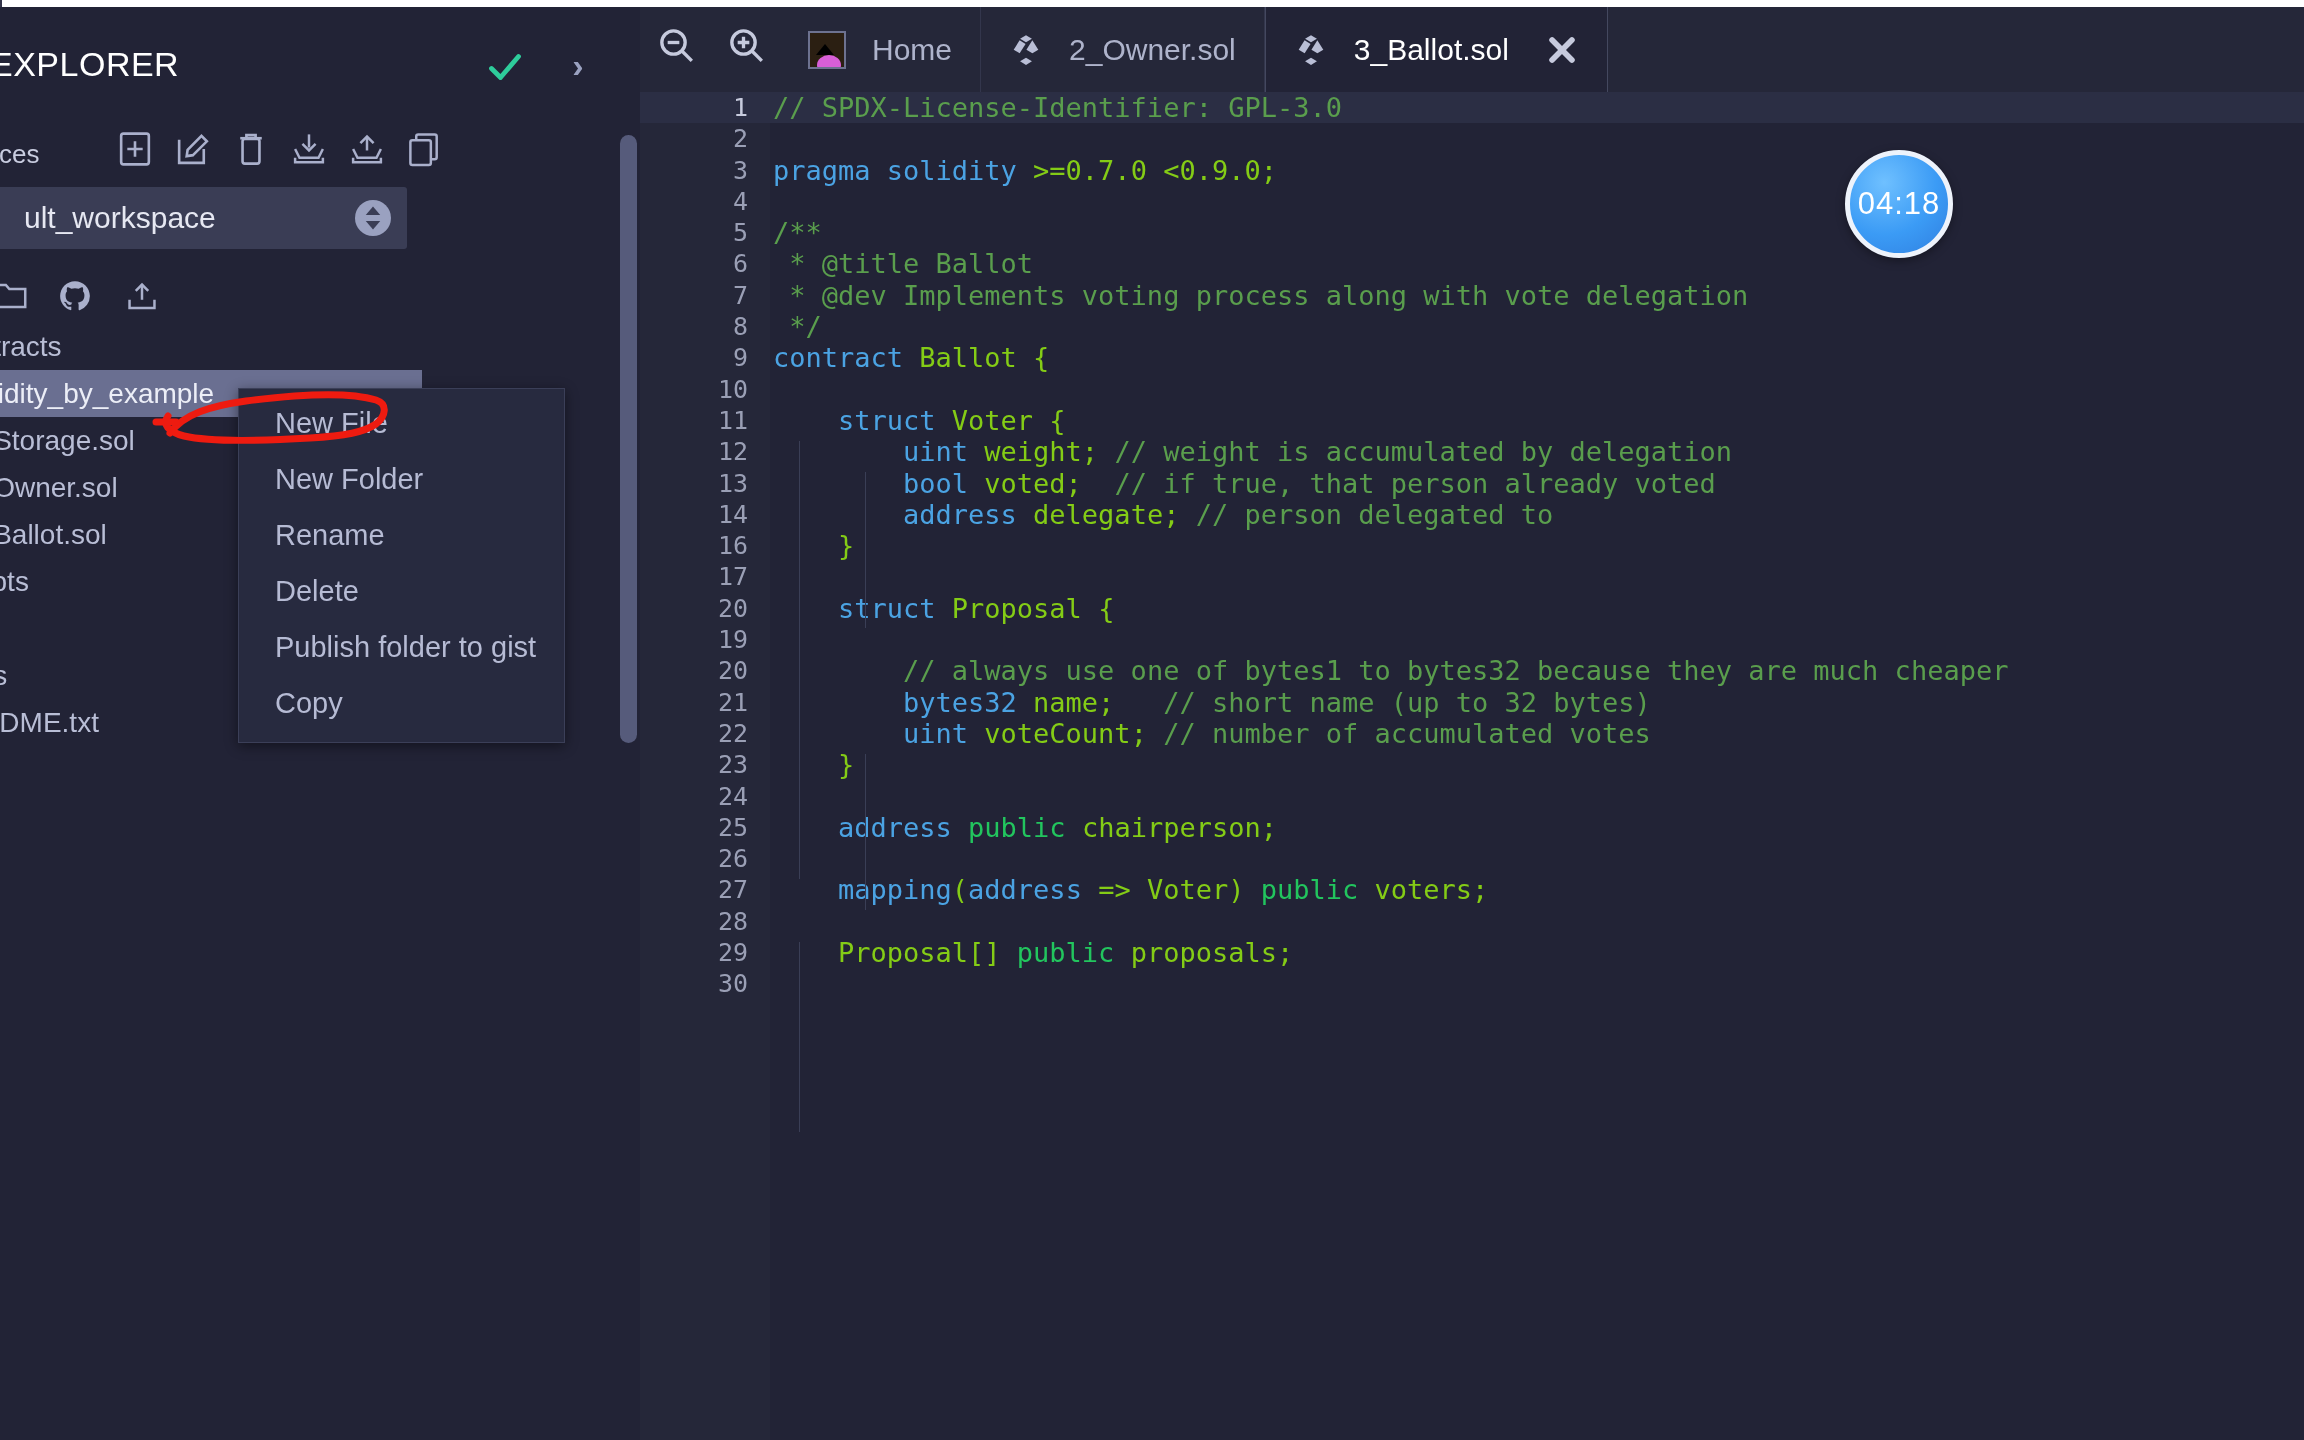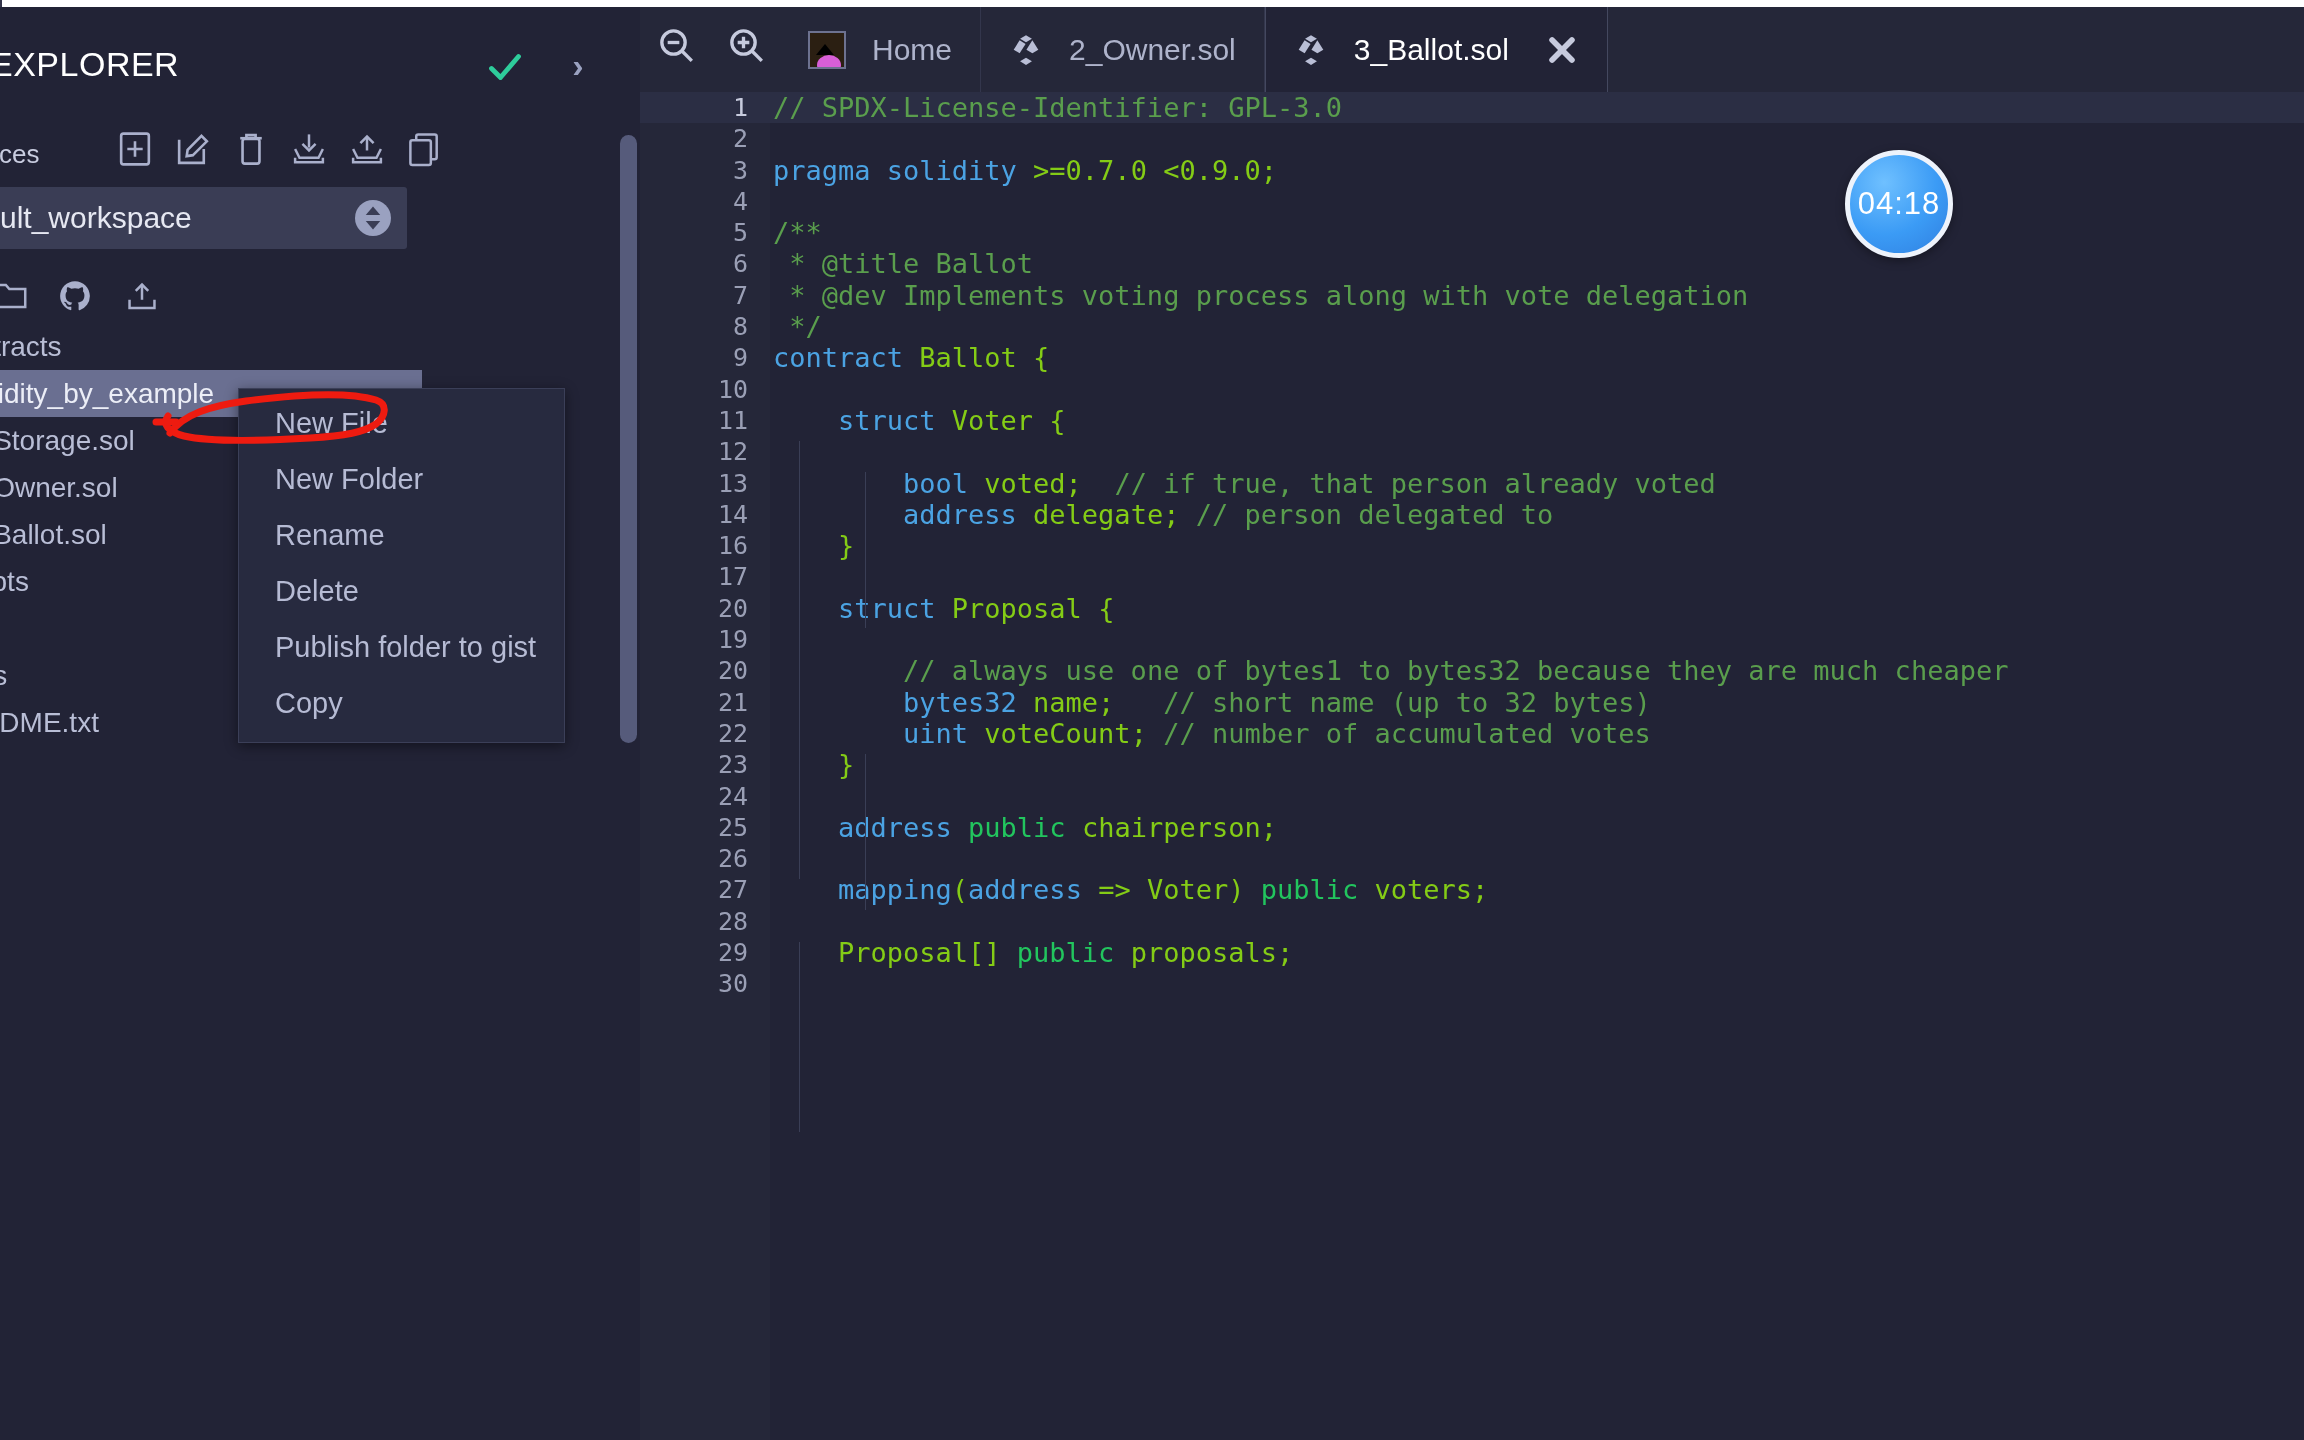--- a/index.html
+++ b/index.html
@@ -53,21 +53,21 @@
   .ws-icons { position: absolute; left: 116px; top: 0px; display: flex; gap: 20px; align-items: center; }
   .ws-icons .ic { width: 38px; height: 40px; color: #aab0cc; display: block; }
 
   
   .ws-select {
     position: absolute; left: -48px; top: 180px; width: 455px; height: 62px;
     background: #3a3d55; border-radius: 3px;
   }
   .ws-select-text {
     position: absolute; left: 48px; top: 14px;
-    font-size: 30px; color: #e6e8f2; white-space: nowrap;
+    font-size: 30px; color: #e6e8f2; white-space: nowrap; padding-left: 24px;
   }
   .ws-stepper {
     position: absolute; right: 16px; top: 13px; width: 36px; height: 36px;
     border-radius: 50%; background: #9aa1c0;
     display: flex; align-items: center; justify-content: center;
   }
   .ws-stepper svg { width: 18px; height: 26px; color: #3a3d55; }
 
   
   .tree-toolbar { position: absolute; left: -8px; top: 272px; display: flex; gap: 30px; align-items: center; }
@@ -445,20 +445,21 @@
           <div class="line">
             <span class="ln">10</span>
             <span class="lc"></span>
           </div>
           <div class="line">
             <span class="ln">11</span>
             <span class="lc"><span class="tok-p">    </span><span class="tok-kw">struct </span><span class="tok-p">Voter {</span></span>
           </div>
           <div class="line">
             <span class="ln">12</span>
+            <span class="lc"><span class="tok-p">        </span><span class="tok-kw">uint </span><span class="tok-p">weight; </span><span class="tok-c">// weight is accumulated by delegation</span></span>
           </div>
           <div class="line">
             <span class="ln">13</span>
             <span class="lc"><span class="tok-p">        </span><span class="tok-kw">bool </span><span class="tok-p">voted;  </span><span class="tok-c">// if true, that person already voted</span></span>
           </div>
           <div class="line">
             <span class="ln">14</span>
             <span class="lc"><span class="tok-p">        </span><span class="tok-kw">address </span><span class="tok-p">delegate; </span><span class="tok-c">// person delegated to</span></span>
           </div>
           <div class="line">

